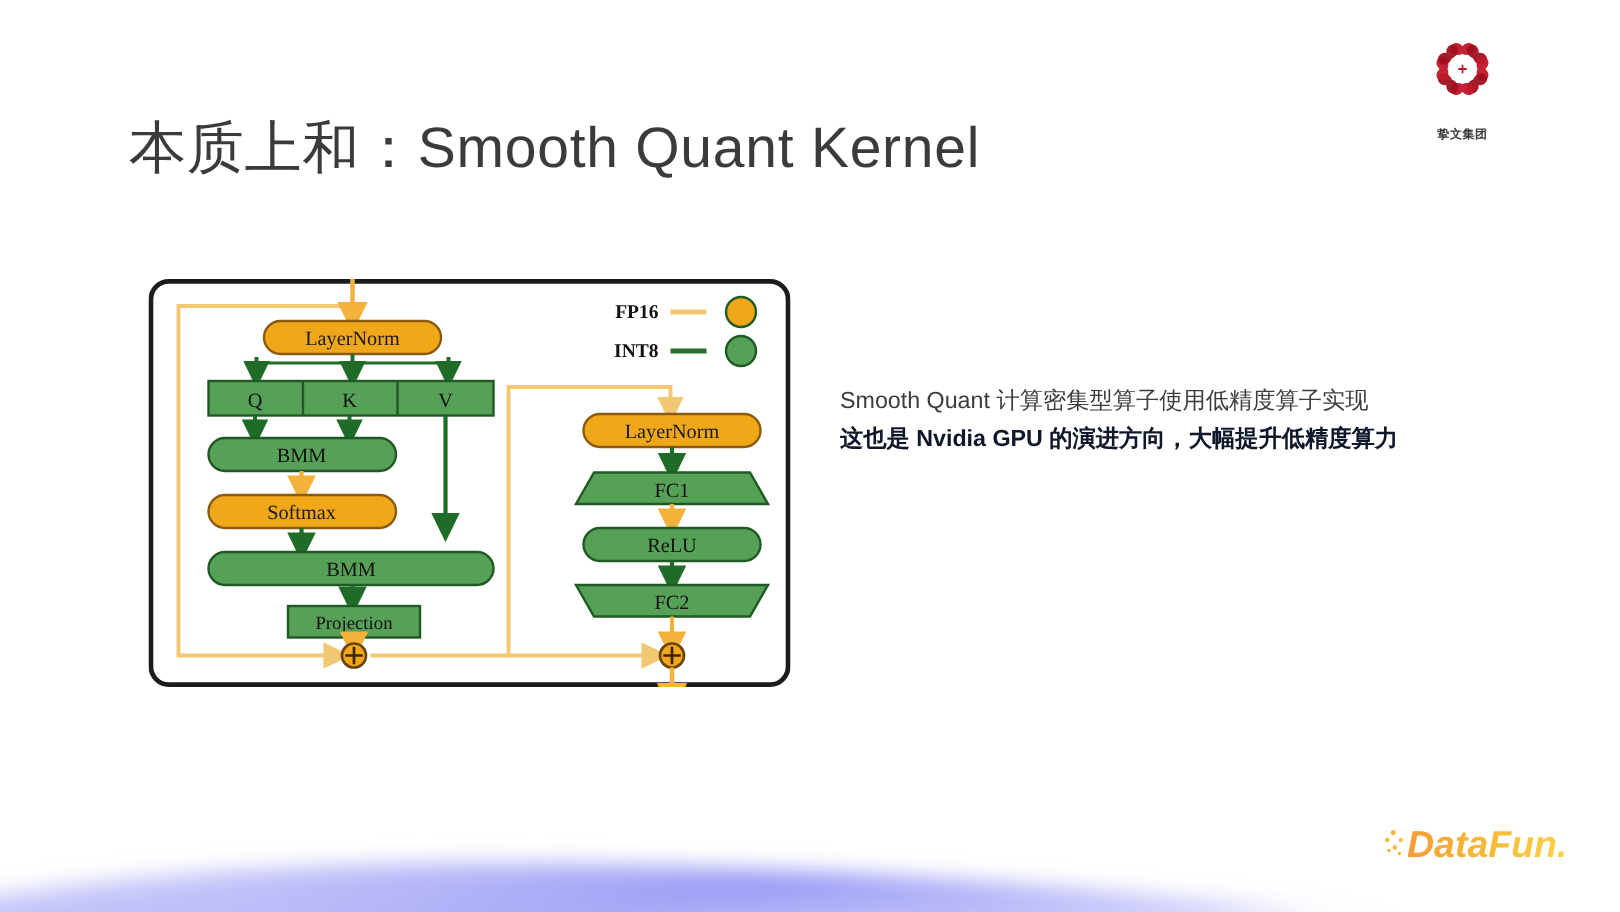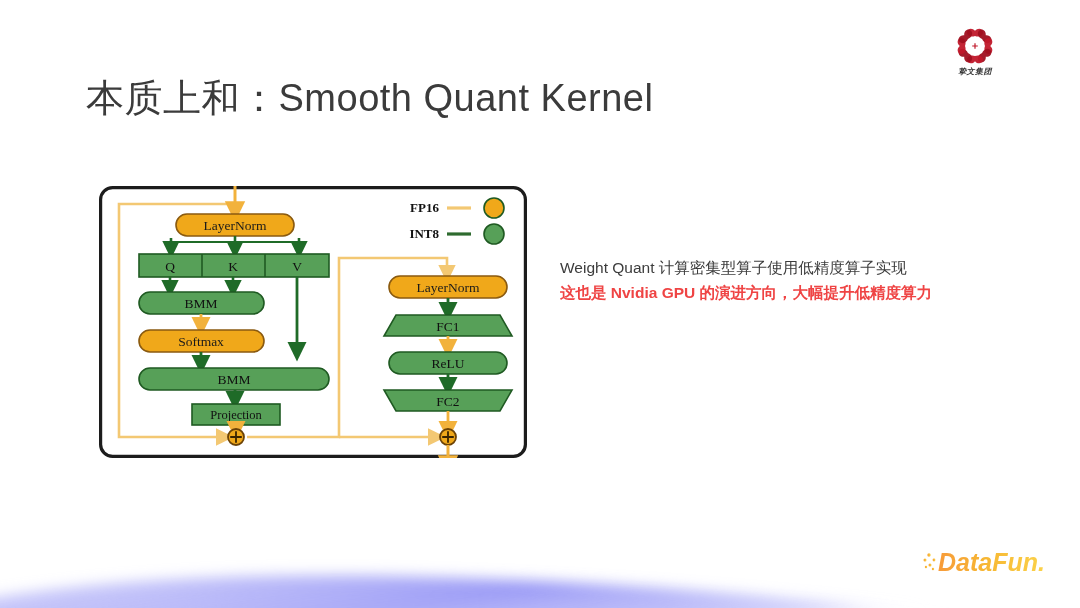--- a/index.html
+++ b/index.html
@@ -39,23 +39,22 @@
     height: 40px;
     margin: 0 auto;
     display: block;
   }
   #brand-logo .logo-word {
     font-family: "DejaVu Sans", sans-serif;
     font-size: 8px;
     font-weight: bold;
     color: #3a3a3a;
     letter-spacing: .4px;
-    margin-top: 1px;
+    margin-top: 19px;
     line-height: 10px;
-    font-style: italic;
   }
 
   
   #page-title {
     position: absolute;
     left: 86px;
     top: 73px;
     font-size: 38px;
     font-weight: 300;
     color: #3b3b3b;
@@ -82,21 +81,21 @@
     color: #3c3c3c;
   }
   #note-smoothquant { top: 255px; }
   #note-weightonly  { top: 356px; }
   .note-line {
     font-size: 15.5px;
     line-height: 25px;
     white-space: nowrap;
     font-family: "Liberation Sans", "DejaVu Sans", sans-serif;
   }
-  .note-line.bold { font-weight: bold; color: #ef4444; }
+  .note-line.bold { font-weight: bold; color: #0f172a; }
 
   
   #datafun-watermark {
     position: absolute;
     left: 920px;
     top: 547px;
     width: 140px;
     height: 30px;
   }
 </style>
@@ -290,21 +289,21 @@
     <circle cx="395" cy="22" r="10" fill="#f0a81a" stroke="#1f5a22" stroke-width="1.6"></circle>
 
     <text x="340" y="52" text-anchor="end" font-family="'Liberation Serif',serif" font-size="13" font-weight="bold" fill="#111">INT8</text>
     <line x1="348" y1="48" x2="372" y2="48" stroke="#2e6b2f" stroke-width="3.2"></line>
     <circle cx="395" cy="48" r="10" fill="#57a058" stroke="#1f5a22" stroke-width="1.6"></circle>
   </g>
 </svg>
 </div>
 
 <div class="note-block" id="note-smoothquant">
-  <div class="note-line">Weight Quant 计算密集型算子使用低精度算子实现</div>
+  <div class="note-line">Smooth Quant 计算密集型算子使用低精度算子实现</div>
   <div class="note-line bold">这也是 Nvidia GPU 的演进方向，大幅提升低精度算力</div>
 </div>
 
 <div class="note-block" id="note-weightonly">
 </div>
 
 <svg id="datafun-watermark" viewBox="0 0 140 30">
   <defs>
     <linearGradient id="dfGrad" x1="0" y1="0" x2="1" y2="0">
       <stop offset="0%" stop-color="#f79b3a"></stop>

